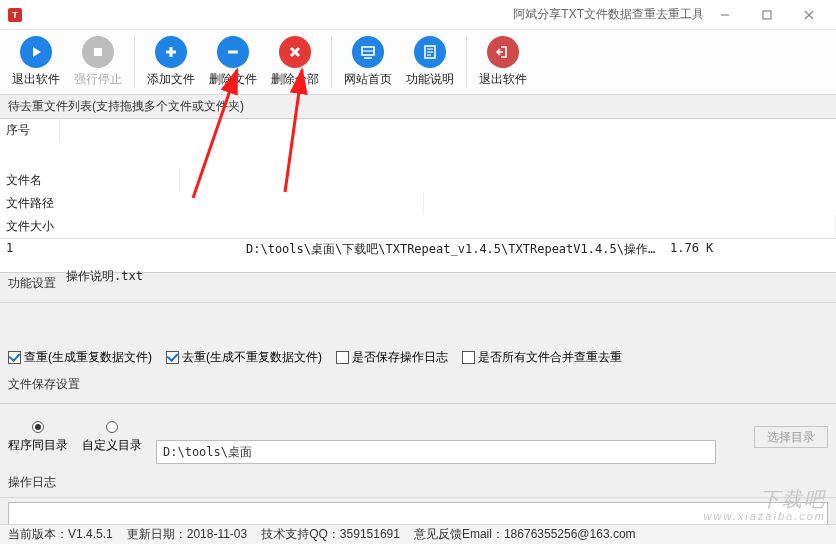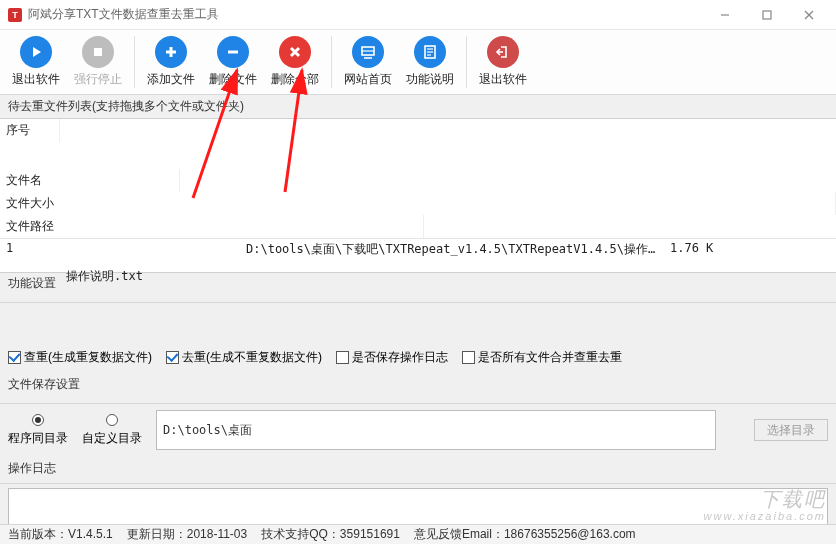--- a/index.html
+++ b/index.html
@@ -19,21 +19,21 @@
     border-bottom: 1px solid #e6e6e6;
     display: flex;
     align-items: center;
     padding: 0 6px 0 8px;
   }
   .titlebar .app-icon {
     width: 14px; height: 14px; background:#d32f2f; border-radius:2px;
     display:inline-flex; align-items:center; justify-content:center;
     color:#fff; font-size:9px; font-weight:bold; margin-right:6px;
   }
-  .titlebar .title { flex:1; color:#666; font-size:12px; }
+  .titlebar .title { flex:1; color:#666; font-size:12px;text-align:right; }
   .titlebar .win-controls { display:flex; gap:0; }
   .titlebar .win-btn {
     width: 42px; height:30px; display:flex; align-items:center; justify-content:center;
     color:#777;
   }
   .titlebar .win-btn svg { width:10px; height:10px; }
   .toolbar {
     display:flex;
     background:#fdfdfd;
     border-bottom:1px solid #d9d9d9;
@@ -103,23 +103,23 @@
     width:5px; height:8px; border:2px solid #1a6fd4; border-top:none; border-left:none;
     transform:rotate(42deg);
   }
   .radio-row { display:flex; gap:14px; align-items:center; padding:0 8px 6px 8px; }
   .rb { display:flex; align-items:center; gap:4px;flex-direction:column; }
   .rb-dot {
     width:12px; height:12px; border-radius:50%; border:1px solid #555; background:#fff; position:relative;
   }
   .rb-dot.sel::after { content:""; position:absolute; left:2px; top:2px; width:6px; height:6px; border-radius:50%; background:#333; }
   .path-input {
-    flex:1; height:40px; border:1px solid #bcbcbc; background:#fff;
+    flex:1; height:24px; border:1px solid #bcbcbc; background:#fff;
     padding:2px 6px; font-family:"SimSun",monospace; font-size:12px; color:#333;
-    display:flex; align-items:center;
+    display:flex; align-items:center;margin-top:30px;
   }
   .btn-flat {
     height:22px; padding:0 12px; border:1px solid #c6c6c6; background:#efefef;
     color:#9a9a9a; font-size:12px; display:flex; align-items:center;
   }
   .log-panel {
     margin:0 8px; background:#fff; border:1px solid #bcbcbc; height:116px;
   }
   .statusbar {
     position:absolute; bottom:0; left:0; right:0;
@@ -239,22 +239,22 @@
     <span class="lbl">退出软件</span>
   </div>
 </div>
 
 <div class="section-label">待去重文件列表(支持拖拽多个文件或文件夹)</div>
 
 <div class="file-panel">
   <div class="file-header">
     <div class="col col-idx">序号</div>
     <div class="col col-name">文件名</div>
+    <div class="col col-path">文件路径</div>
     <div class="col col-size">文件大小</div>
-    <div class="col col-path">文件路径</div>
   </div>
   <div class="file-row">
     <div class="col col-idx">1</div>
     <div class="col col-name">操作说明.txt</div>
     <div class="col col-path">D:\tools\桌面\下载吧\TXTRepeat_v1.4.5\TXTRepeatV1.4.5\操作说...</div>
     <div class="col col-size">1.76 K</div>
   </div>
 </div>
 
 <div class="group">

